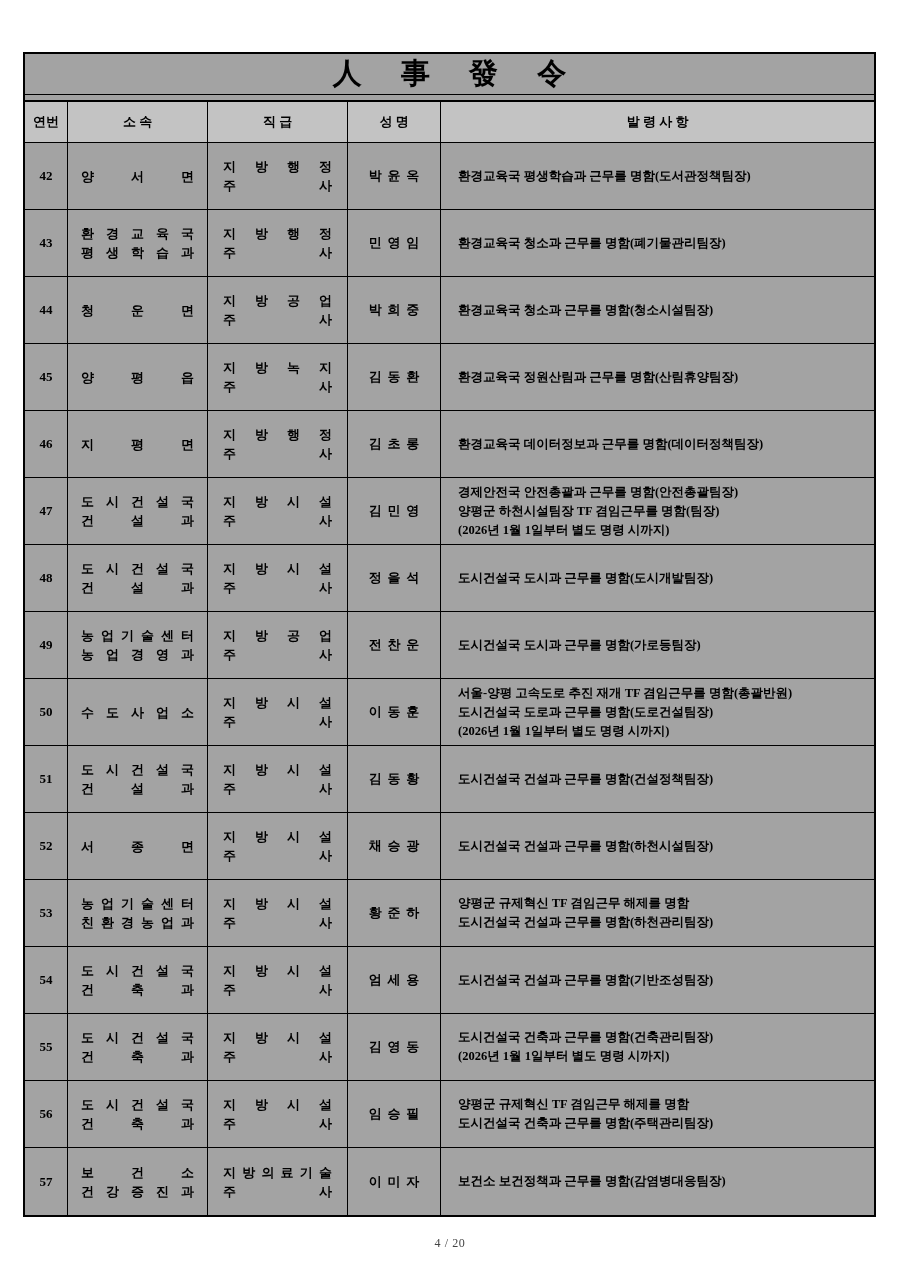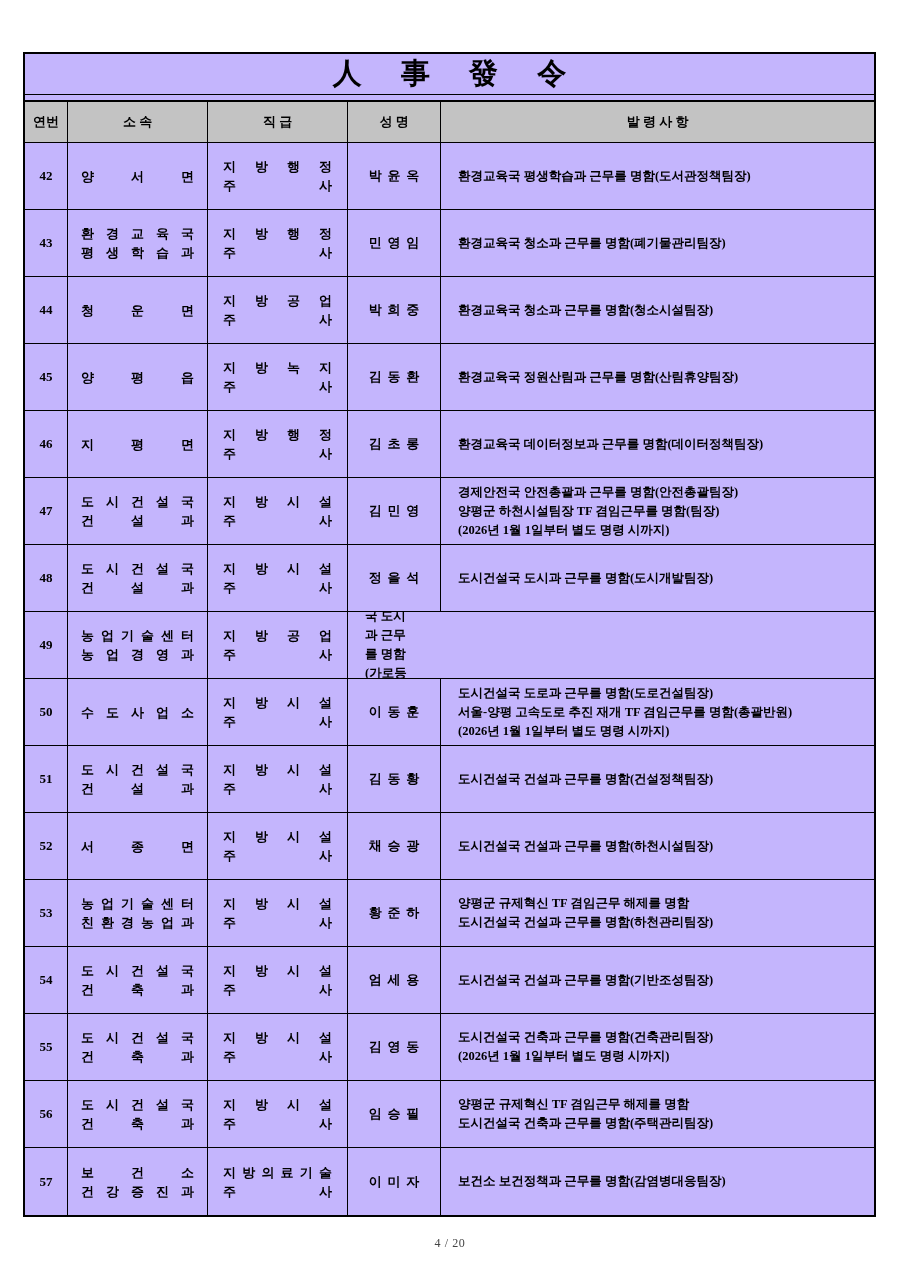--- a/index.html
+++ b/index.html
@@ -9,21 +9,21 @@
     font-family: "Liberation Serif", "DejaVu Serif", serif;
     color: #000;
   }
 
   .doc-table {
     position: absolute;
     left: 23px;
     top: 52px;
     width: 853px;
     border: 2px solid #000;
-    background: #c4b5fd;
+    background: #a3a3a3;
   }
 
   .title-row {
     height: 41px;
     border-bottom: 1px solid #000;
     display: flex;
     align-items: center;
     justify-content: center;
     font-size: 29px;
     font-weight: bold;
@@ -361,20 +361,21 @@
             <span>지</span>
             <span>방</span>
             <span>공</span>
             <span>업</span>
           </div>
           <div class="dist-line">
             <span>주</span>
             <span>사</span>
           </div>
         </div>
+        <div class="c-name">전찬운</div>
         <div class="c-orders">
           <div>도시건설국 도시과 근무를 명함(가로등팀장)</div>
         </div>
       </div>
       <div class="grid-row data-row">
         <div class="c-no">50</div>
         <div class="c-dept">
           <div class="dist-line">
             <span>수</span>
             <span>도</span>
@@ -390,22 +391,22 @@
             <span>시</span>
             <span>설</span>
           </div>
           <div class="dist-line">
             <span>주</span>
             <span>사</span>
           </div>
         </div>
         <div class="c-name">이동훈</div>
         <div class="c-orders">
+          <div>서울-양평 고속도로 추진 재개 TF 겸임근무를 명함(총괄반원)</div>
           <div>도시건설국 도로과 근무를 명함(도로건설팀장)</div>
-          <div>서울-양평 고속도로 추진 재개 TF 겸임근무를 명함(총괄반원)</div>
           <div>(2026년 1월 1일부터 별도 명령 시까지)</div>
         </div>
       </div>
       <div class="grid-row data-row">
         <div class="c-no">51</div>
         <div class="c-dept">
           <div class="dist-line">
             <span>도</span>
             <span>시</span>
             <span>건</span>

